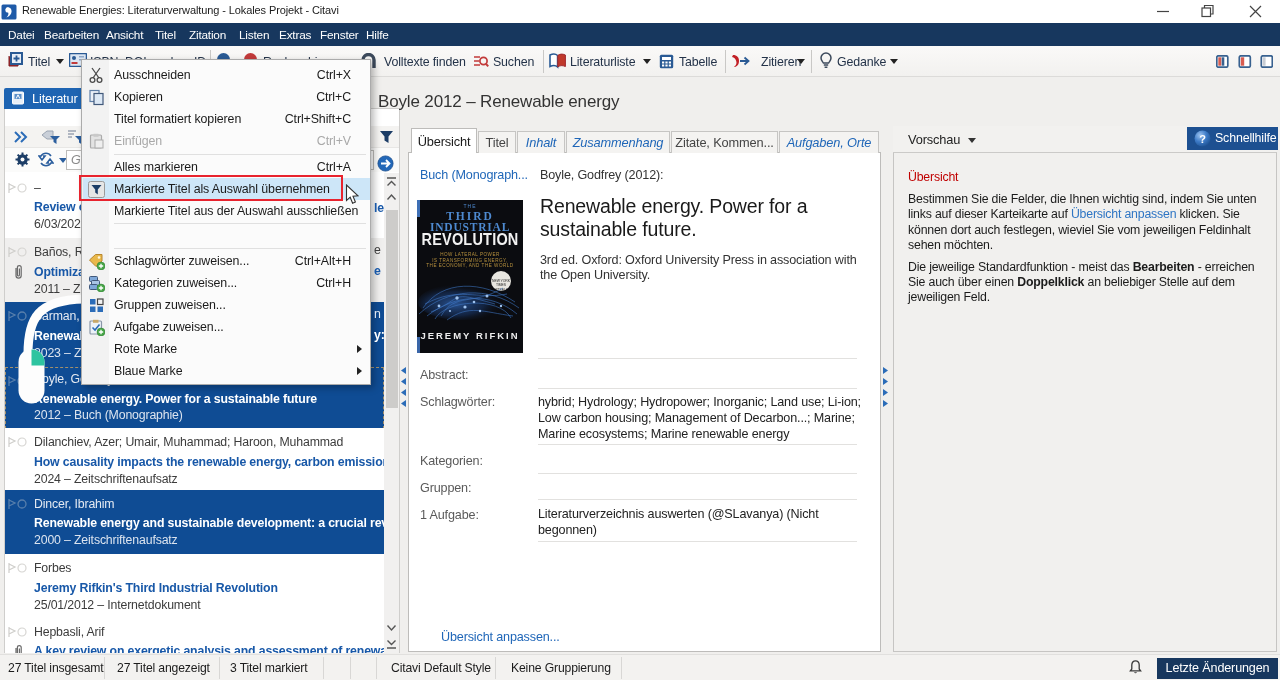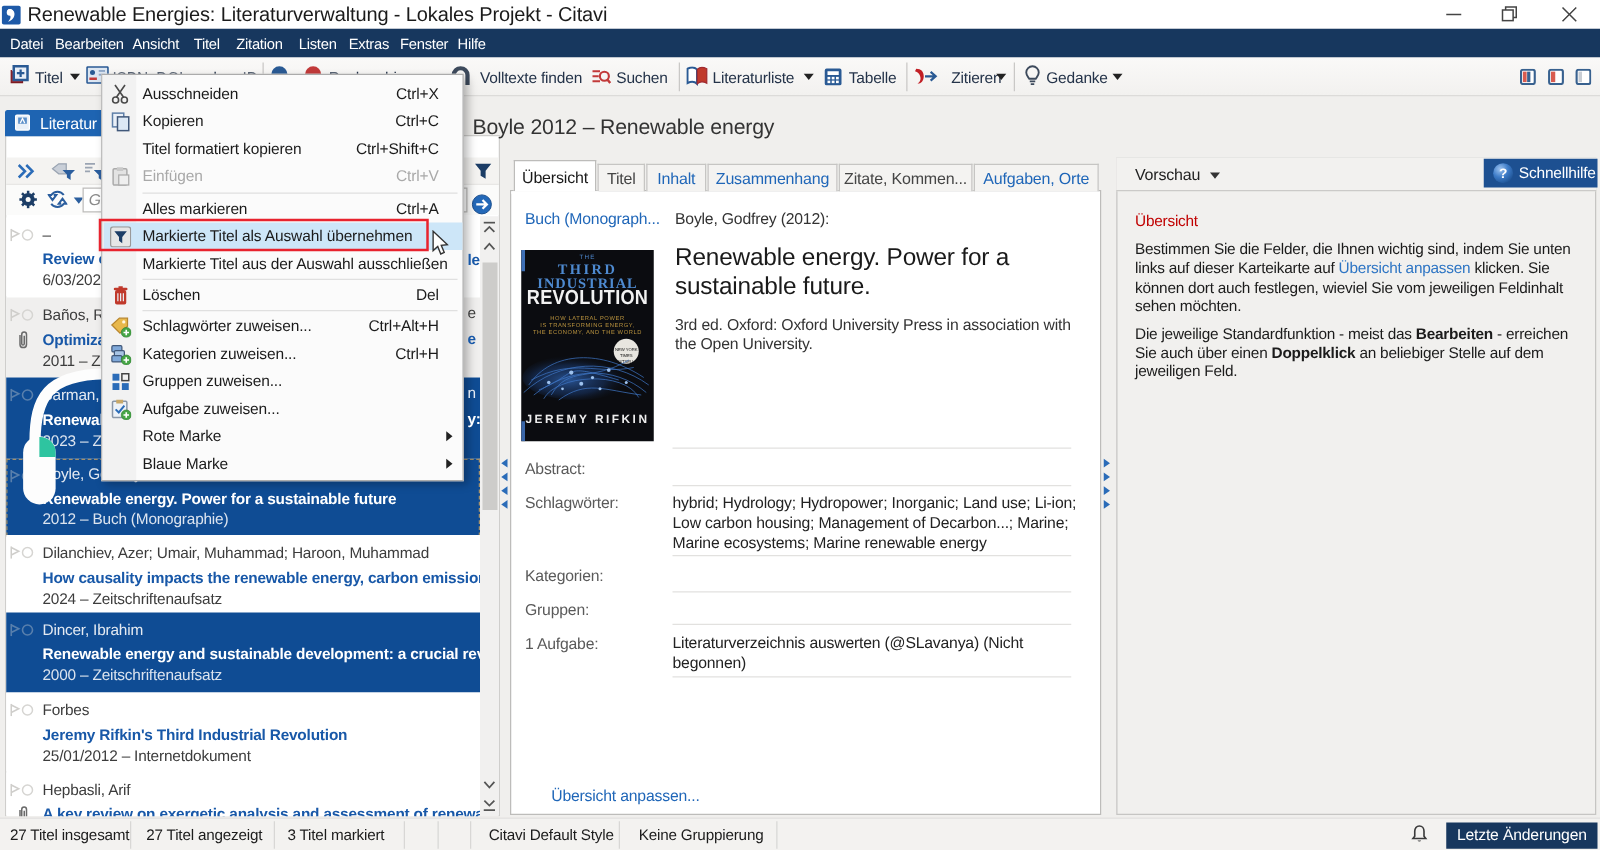--- a/index.html
+++ b/index.html
@@ -1,20 +1,20 @@
 <!DOCTYPE html>
 <html><head><meta charset="utf-8">
 <style>
 *{margin:0;padding:0;box-sizing:border-box;}
 html,body{width:1280px;height:680px;overflow:hidden;}
 body{font-family:"Liberation Sans",sans-serif;position:relative;background:#F0EFED;font-size:12.3px;letter-spacing:-0.15px;color:#1a1a1a;}
 .abs{position:absolute;}
 
 #titlebar{position:absolute;left:0;top:0;width:1280px;height:23px;background:#FFFFFF;}
-#titletext{position:absolute;left:22px;top:4px;font-size:16px;letter-spacing:-0.1px;color:#1b1b1b;}
+#titletext{position:absolute;left:22px;top:4px;font-size:11px;letter-spacing:-0.1px;color:#1b1b1b;}
 #menubar{position:absolute;left:0;top:23px;width:1280px;height:23px;background:#17375E;}
 #menubar span{position:absolute;top:4.5px;color:#FFFFFF;font-size:11.8px;letter-spacing:-0.2px;}
 #toolbar{position:absolute;left:0;top:46px;width:1280px;height:31px;background:linear-gradient(#FAF9F8,#F2F1EF);border-bottom:1px solid #DCDBD9;}
 .tbtxt{position:absolute;top:8.5px;font-size:12.4px;letter-spacing:-0.15px;color:#243349;}
 .tbsep{position:absolute;top:4px;width:1px;height:23px;background:#C9C8C6;}
 .dda{position:absolute;width:0;height:0;border-left:4px solid transparent;border-right:4px solid transparent;border-top:5px solid #222;}
 
 #statusbar{position:absolute;left:0;top:654px;width:1280px;height:26px;background:#F3F2F0;border-top:1px solid #E1E0DE;}
 #statusbar .st{position:absolute;top:6px;font-size:12.2px;letter-spacing:-0.15px;color:#1c1c1c;}
 #statusbar .ssep{position:absolute;top:2px;width:1px;height:22px;background:#D8D7D5;}
@@ -31,21 +31,21 @@
 .lirow .a3{position:absolute;left:29px;top:43.5px;white-space:nowrap;color:#3c3c3c;}
 .lirow.sel{background:#0F4C94;}
 .lirow.sel .a1{color:#E4EAF2;}
 .lirow.sel .a2{color:#FFFFFF;}
 .lirow.sel .a3{color:#DCE4EF;}
 .fo{position:absolute;left:3px;top:9px;width:20px;height:10px;}
 
 #midhead{position:absolute;left:378px;top:92px;font-size:17px;color:#333;}
 #midcard{position:absolute;left:408px;top:152px;width:473px;height:500px;background:#fff;border:1px solid #BDBCBA;}
 .tab{position:absolute;font-size:12.8px;text-align:center;border:1px solid #C6C5C3;border-bottom:none;background:#F4F3F1;color:#454545;}
-.tab.blue{color:#1F66B8;}
+.tab.blue{color:#1F66B8;font-style:italic;}
 .tab.active{background:#FFFFFF;color:#1a1a1a;border:1px solid #BDBCBA;border-bottom:none;z-index:3;}
 .flabel{position:absolute;left:420px;font-size:12.6px;color:#5a5a5a;}
 .fval{position:absolute;left:538px;font-size:12.6px;color:#222;line-height:16px;}
 .fline{position:absolute;left:538px;width:319px;height:1px;background:#E2E1DF;}
 .mlink{position:absolute;color:#1F66B8;font-size:12.6px;}
 
 #rpanel{position:absolute;left:893px;top:126px;width:384px;height:526px;background:#F1F0EE;border:1px solid #C6C5C3;}
 #rphead{position:absolute;left:893px;top:126px;width:384px;height:27px;background:#F2F1EF;border-bottom:1px solid #CBCAC8;}
 #qhbtn{position:absolute;left:1187px;top:127px;width:91px;height:23px;background:#1D5091;color:#fff;font-size:12.4px;}
 #rtext{position:absolute;left:908px;top:170px;width:362px;font-size:12.3px;letter-spacing:-0.18px;line-height:15.2px;color:#1b1b1b;white-space:nowrap;}
@@ -516,30 +516,20 @@
       <svg class="mico" viewBox="0 0 17 17">
         <rect x="0.5" y="0.5" width="16" height="16" rx="2" fill="#E6E6E6" stroke="#9A9A9A" stroke-width="1"></rect>
         <path d="M3.5 4 H13.5 L9.8 8.5 V13.5 L7.2 11.5 V8.5 Z" fill="#1C3D66"></path>
       </svg>
       <span class="lbl">Markierte Titel als Auswahl übernehmen</span>
     </div>
  <div class="mi" style="top:139.6px">
       <span class="lbl">Markierte Titel aus der Auswahl ausschließen</span>
     </div>
  <div class="msep" style="top:163.2px"></div>
- <div class="mi" style="top:164.7px">
-      <svg class="mico" viewBox="0 0 17 17">
-        <rect x="4" y="4" width="9" height="11.5" rx="1.5" fill="#C0392B"></rect>
-        <rect x="3" y="2.2" width="11" height="2" rx="1" fill="#C0392B"></rect>
-        <rect x="6.8" y="1" width="3.4" height="1.6" fill="#C0392B"></rect>
-        <path d="M6.3 6.5 V13 M8.5 6.5 V13 M10.7 6.5 V13" stroke="#E9EDF2" stroke-width="1"></path>
-      </svg>
-      <span class="lbl">Löschen</span>
-      <span class="sc">Del</span>
-    </div>
  <div class="msep" style="top:188.3px"></div>
  <div class="mi" style="top:189.8px">
       <svg class="mico" viewBox="0 0 17 17">
         <path d="M1.5 7 L7.5 1.5 L14 1.5 L14 8 L8 13.5 Z" fill="#E8B84B" stroke="#B8862E" stroke-width="1"></path>
         <circle cx="11" cy="4.5" r="1.3" fill="#FFF6E0"></circle>
         <circle cx="13" cy="13" r="4" fill="#46A546" stroke="#2E7D32" stroke-width="0.5"></circle>
         <path d="M13 10.8 V15.2 M10.8 13 H15.2" stroke="#fff" stroke-width="1.3"></path>
       </svg>
       <span class="lbl">Schlagwörter zuweisen...</span>
       <span class="sc">Ctrl+Alt+H</span>

